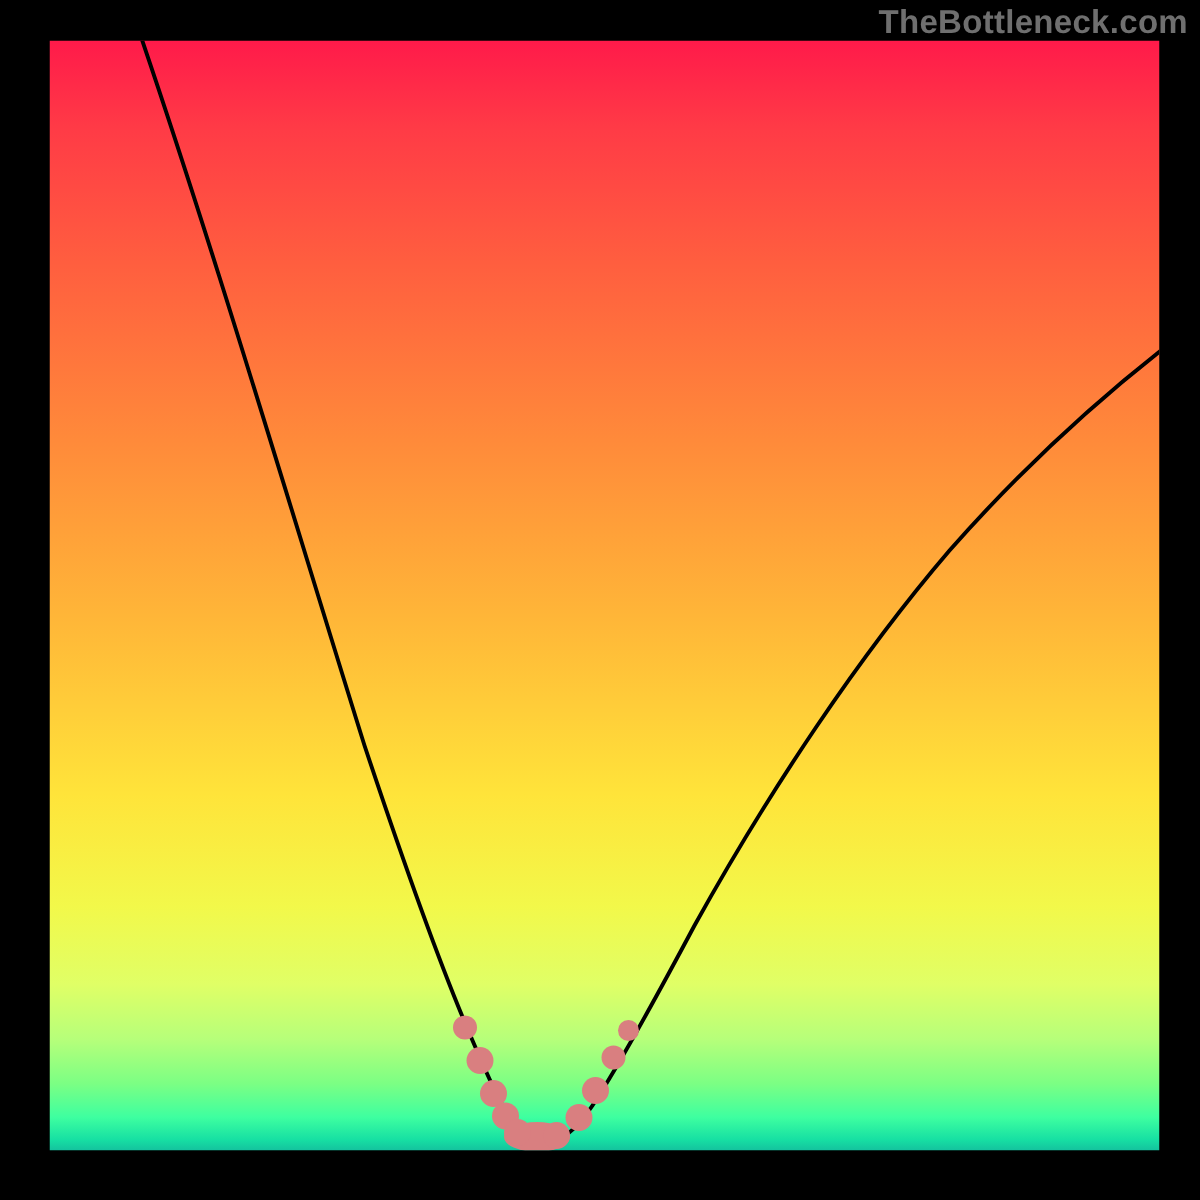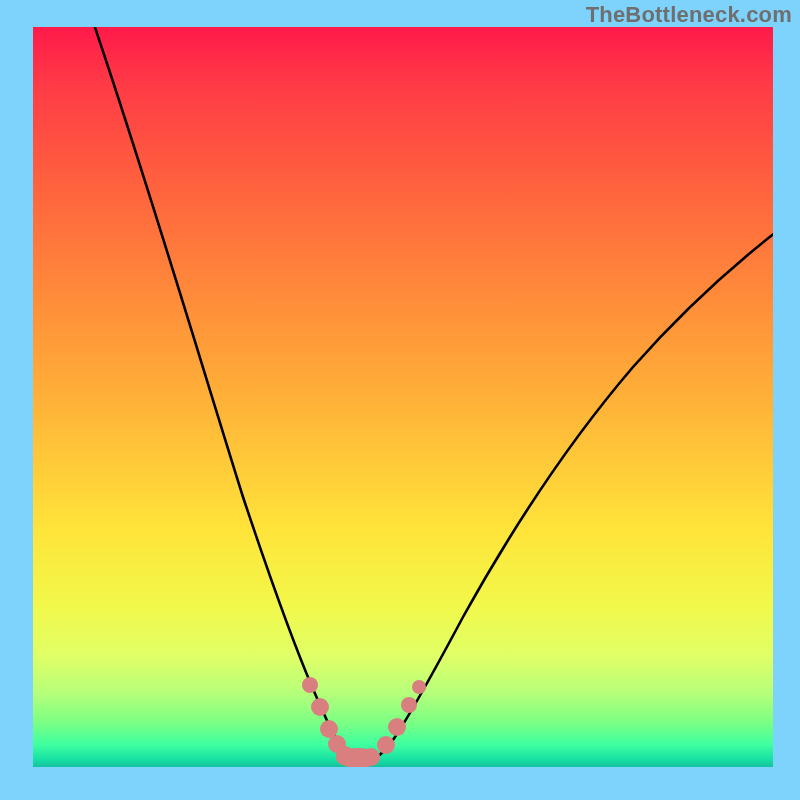--- a/index.html
+++ b/index.html
@@ -6,21 +6,21 @@
     margin: 0;
     padding: 0;
     width: 800px;
     height: 800px;
     overflow: hidden;
     font-family: Arial, Helvetica, sans-serif;
   }
   .frame {
     width: 800px;
     height: 800px;
-    background: #7dd3fc;
+    background: #000000;
     position: relative;
   }
   .watermark {
     position: absolute;
     top: 2px;
     right: 8px;
     color: #6f6f6f;
     font-size: 22px;
     font-weight: 600;
     letter-spacing: 0.2px;

